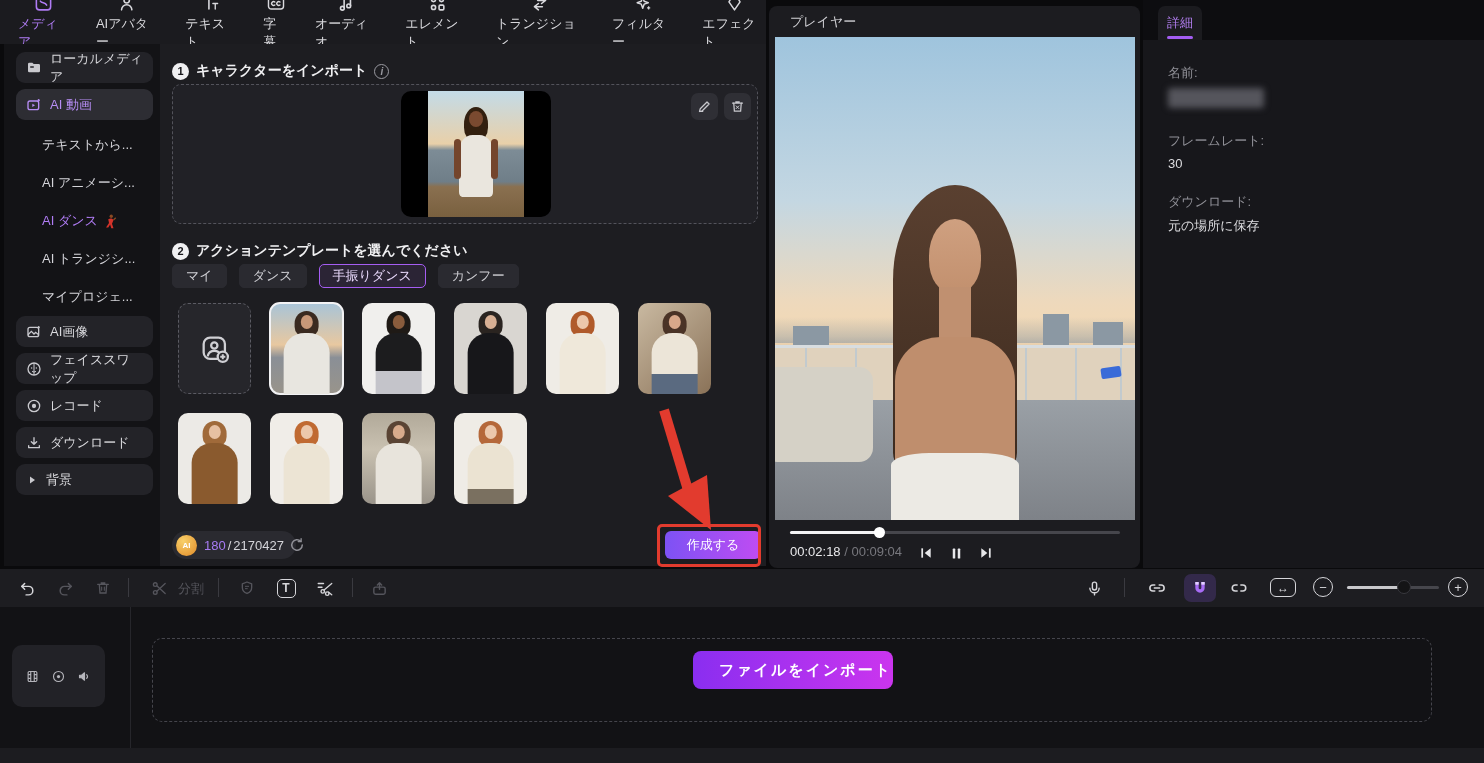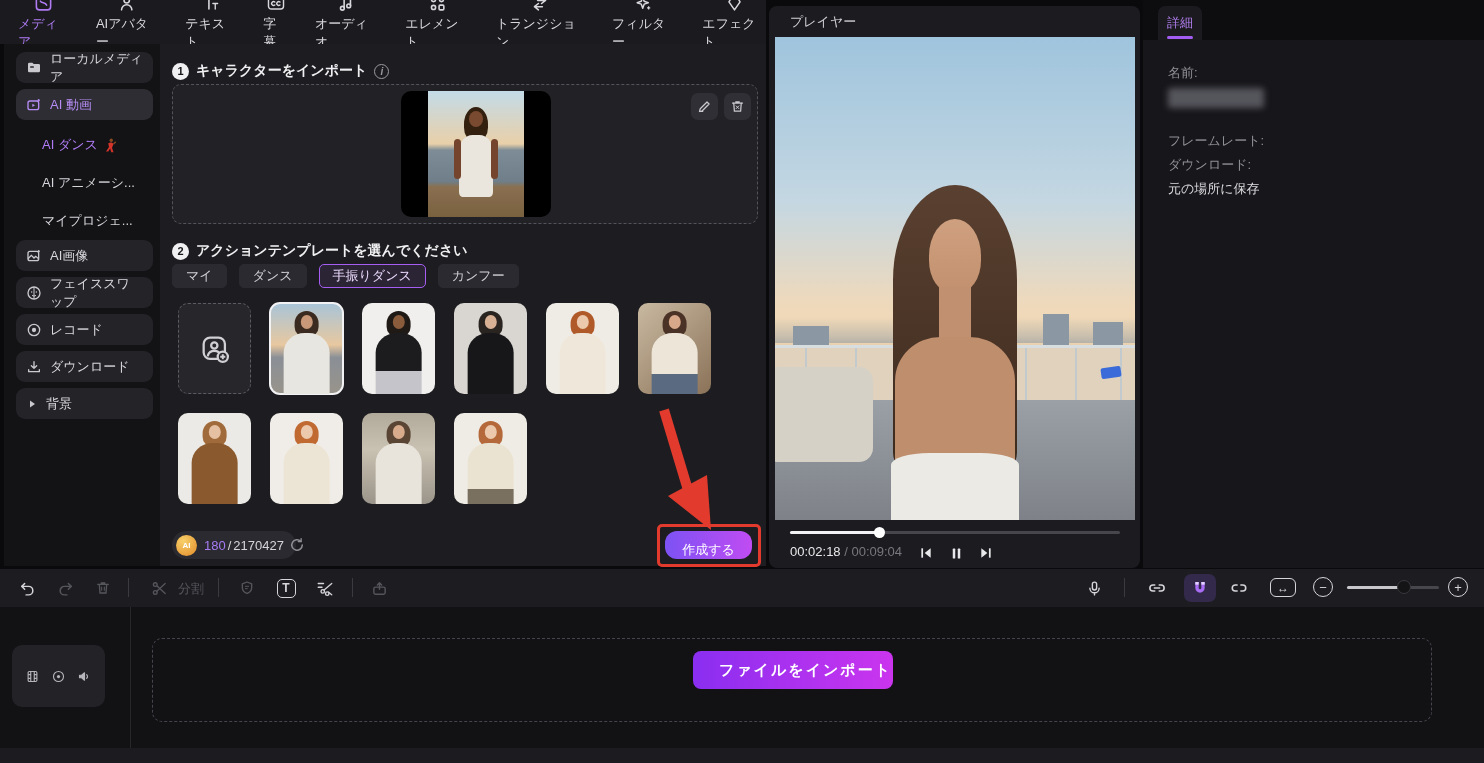--- a/index.html
+++ b/index.html
@@ -46,21 +46,21 @@
   .t3{--bg:#f0efed;--hair:#1f1a16;--top:linear-gradient(180deg,#1c1c1e 58%,#c4c4ca 58%);--skin:#8a5c3c;}
   .t4{--bg:#d9d6d1;--hair:#2a2420;--top:#17171a;--skin:#d8b094;}
   .t5{--bg:#efece6;--hair:#b05a2a;--top:#efe8da;--skin:#ecc8ac;}
   .t6{--bg:linear-gradient(135deg,#c9b9a1,#8a7258);--hair:#4a3326;--top:linear-gradient(180deg,#ece5d8 62%,#5a6a80 62%);--skin:#d8a88a;}
   .t7{--bg:#eceae6;--hair:#a06a3a;--top:#8a5a2e;--skin:#e6c0a2;}
   .t8{--bg:#f0ede8;--hair:#c06a32;--top:#ece4d4;--skin:#ecc8ac;}
   .t9{--bg:linear-gradient(180deg,#b1a999 0%,#c9c1b1 40%,#9a948a 100%);--hair:#5a4434;--top:#e8e4dc;--skin:#d8ab8c;}
   .t10{--bg:#efece6;--hair:#b5683a;--top:linear-gradient(180deg,#ebe3d2 70%,#7a7060 70%);--skin:#ecc8ac;}
   #creditpill{left:12px;top:487px;height:28px;display:inline-flex;align-items:center;gap:7px;background:#2a2a30;border-radius:15px;padding:0 12px 0 4px;font-size:13px;}
   #coin{width:21px;height:21px;border-radius:50%;background:radial-gradient(circle at 35% 30%,#f8d06a,#e08a28);color:#fff;font-size:8px;font-weight:bold;display:flex;align-items:center;justify-content:center;}
-  #createbtn{left:505px;top:487px;width:87px;height:28px;border-radius:12px;background:linear-gradient(90deg,#7d52f4,#c04cf2);color:#fff;font-size:13px;display:flex;align-items:flex-end;justify-content:center;cursor:pointer;}
+  #createbtn{left:505px;top:487px;width:96px;height:28px;border-radius:6px;background:linear-gradient(90deg,#7d52f4,#c04cf2);color:#fff;font-size:13px;display:flex;align-items:center;justify-content:center;cursor:pointer;}
   #redbox{left:497px;top:480px;width:104px;height:43px;border:3px solid #e23b2e;border-radius:5px;pointer-events:none;}
   
   #player{left:769px;top:6px;width:371px;height:562px;background:#1c1c20;border-radius:8px;overflow:hidden;}
   #playerhead{height:31px;display:flex;align-items:center;padding-left:21px;font-size:13px;color:#cfcfd3;}
   #video{left:6px;top:31px;width:360px;height:483px;background:linear-gradient(180deg,#9fc4dd 0%,#c4d7e2 34%,#eed9bc 55%,#f3d9b4 62%,#e8cfae 64%);overflow:hidden;}
   .bld{background:#8b98a3;bottom:172px;}
   #skyline{left:0;top:280px;width:360px;height:26px;background:linear-gradient(180deg,rgba(139,152,163,.0),rgba(139,152,163,.55));}
   #rail-top{left:0;top:308px;width:360px;height:3px;background:#d8dde0;}
   #glass{left:0;top:311px;width:360px;height:52px;background:rgba(205,218,226,.30);}
   .post{top:311px;width:2px;height:52px;background:#c2cace;}
@@ -216,32 +216,38 @@
     <div class="sb-pill active">
       <span class="sicon">
           <svg width="16" height="16" viewBox="0 0 24 24" fill="none" stroke="currentColor" stroke-width="2">
             <rect x="3" y="6" width="16" height="13" rx="3"></rect>
             <path d="M9.5 10l4 2.5-4 2.5z" fill="currentColor" stroke="none"></path>
             <path d="M19 3v4M17 5h4" stroke-width="1.6"></path>
           </svg>
         </span>
       <span>AI 動画</span>
     </div>
+    <div class="sb-sub">
+        <span>テキストから...</span>
+      </div>
+    <div class="sb-sub">
+        <span>AI アニメーシ...</span>
+      </div>
     <div class="sb-sub hl">
       <span>AI ダンス</span>
       <span style="margin-left:6px;display:flex;">
           <svg width="13" height="15" viewBox="0 0 16 20">
             <circle cx="9" cy="3" r="2.2" fill="#8a4a22"></circle>
             <path d="M5 7c3-2 6-1 7 1l-2 5 2 6h-3l-1.5-5L5 18H2l4-6z" fill="#d4332a"></path>
             <path d="M12 8l3-3" stroke="#8a4a22" stroke-width="1.6"></path>
           </svg>
         </span>
     </div>
     <div class="sb-sub">
-        <span>AI アニメーシ...</span>
+        <span>AI トランジシ...</span>
       </div>
     <div class="sb-sub">
         <span>マイプロジェ...</span>
       </div>
     <div class="sb-pill">
       <span class="sicon">
           <svg width="16" height="16" viewBox="0 0 24 24" fill="none" stroke="currentColor" stroke-width="2">
             <rect x="3" y="5" width="16" height="14" rx="3"></rect>
             <path d="M3 16l5-5 4 4 2.5-2.5L19 16"></path>
             <path d="M19 3v4M17 5h4" stroke-width="1.6"></path>
@@ -486,20 +492,21 @@
 
   <div id="details" class="abs">
     <div id="dtab" class="abs">
         <span>詳細</span>
       </div>
     <div id="dtabline" class="abs"></div>
     <div id="dbody" class="abs">
       <div class="dlabel">名前:</div>
       <div id="nameredact"></div>
       <div class="dlabel">フレームレート:</div>
+      <div class="dvalue">30</div>
       <div class="dlabel">ダウンロード:</div>
       <div class="dvalue">元の場所に保存</div>
     </div>
   </div>
 
   <div id="toolbar" class="abs"></div>
   <div class="tb abs" style="left:16px;">
       <svg width="17" height="17" viewBox="0 0 24 24" fill="none" stroke="currentColor" stroke-width="2.1" stroke-linecap="round" stroke-linejoin="round">
         <path d="M8 5L4 9l4 4"></path>
         <path d="M4 9h9.5a6 6 0 0 1 0 12H10"></path>

